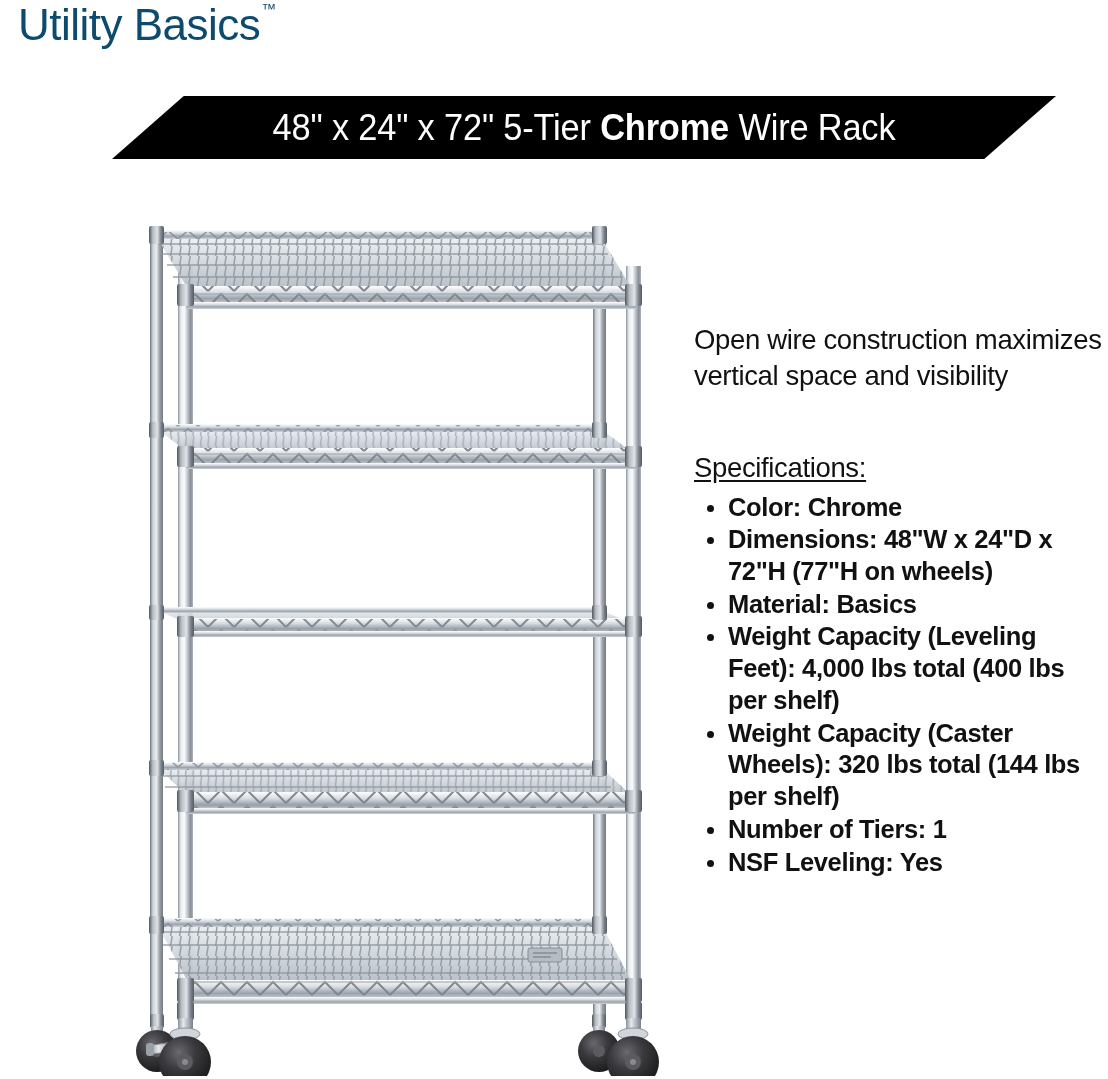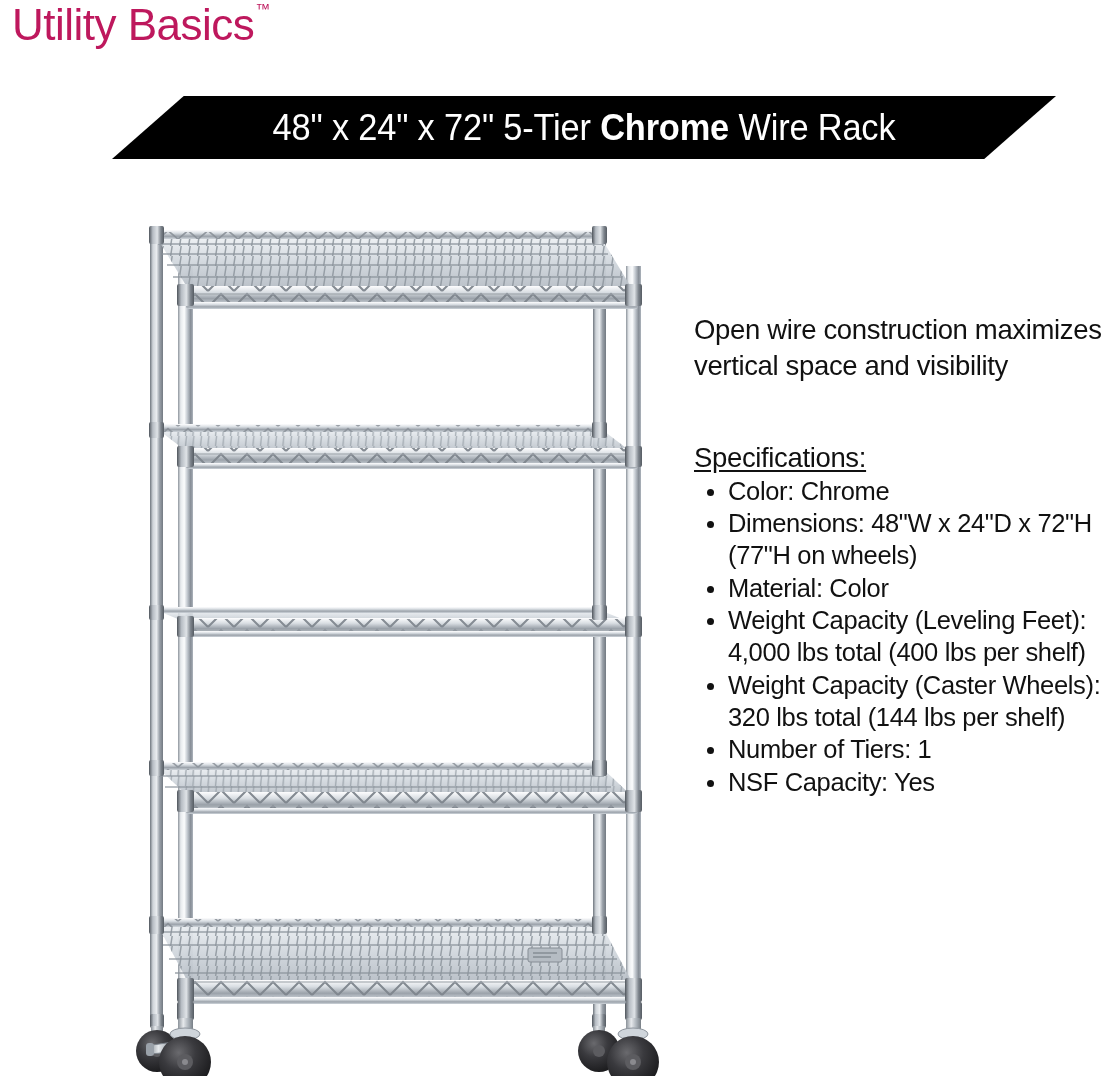--- a/index.html
+++ b/index.html
@@ -14,26 +14,26 @@
     position: relative;
     overflow: hidden;
     font-family: "Liberation Sans", "DejaVu Sans", sans-serif;
     color: #111111;
     -webkit-font-smoothing: antialiased;
   }
 
   
   .brand {
     position: absolute;
-    left: 12px;
+    left: 18px;
     top: 2px;
     font-size: 44px;
     font-weight: 400;
     letter-spacing: -0.5px;
-    color: #be185d;
+    color: #0c4a6e;
     white-space: nowrap;
     line-height: 1.05;
   }
   .brand .tm {
     font-size: 15px;
     vertical-align: super;
     position: relative;
     top: -10px;
     left: 1px;
     letter-spacing: 0;
@@ -72,44 +72,45 @@
   }
   .banner-text b {
     font-weight: 700;
   }
   .banner-text .seg { white-space: pre; }
 
   
   .copy {
     position: absolute;
     left: 694px;
-    top: 312px;
+    top: 322px;
     width: 412px;
   }
   .headline {
     font-size: 27.5px;
     line-height: 1.30;
     font-weight: 400;
     letter-spacing: -0.35px;
     color: #111111;
     margin: 0;
   }
   .specs-title {
-    margin: 58px 0 0 0;
+    margin: 58px 0 6px 0;
     font-size: 27.5px;
     font-weight: 400;
     letter-spacing: -0.35px;
     text-decoration: underline;
     text-underline-offset: 3px;
     display: inline-block;
   }
   ul.specs {
     margin: 2px 0 0 0;
     padding-left: 34px;
     list-style: none;
+    font-weight: bold;
   }
   ul.specs li {
     position: relative;
     font-size: 25.5px;
     line-height: 1.245;
     letter-spacing: -0.35px;
     margin-bottom: 1px;
     color: #111111;
   }
   ul.specs li::before {
@@ -360,19 +361,19 @@
 </div>
 
 <div class="copy">
   <p class="headline">Open wire construction maximizes vertical space and visibility</p>
 
   <div class="specs-title">Specifications:</div>
 
   <ul class="specs">
     <li>Color: Chrome</li>
     <li>Dimensions: 48"W x 24"D x 72"H (77"H on wheels)</li>
-    <li>Material: Color</li>
+    <li>Material: Basics</li>
     <li>Weight Capacity (Leveling Feet): 4,000 lbs total (400 lbs per shelf)</li>
     <li>Weight Capacity (Caster Wheels): 320 lbs total (144 lbs per shelf)</li>
     <li>Number of Tiers: 1</li>
-    <li>NSF Capacity: Yes</li>
+    <li>NSF Leveling: Yes</li>
   </ul>
 </div>
 
 </body></html>

